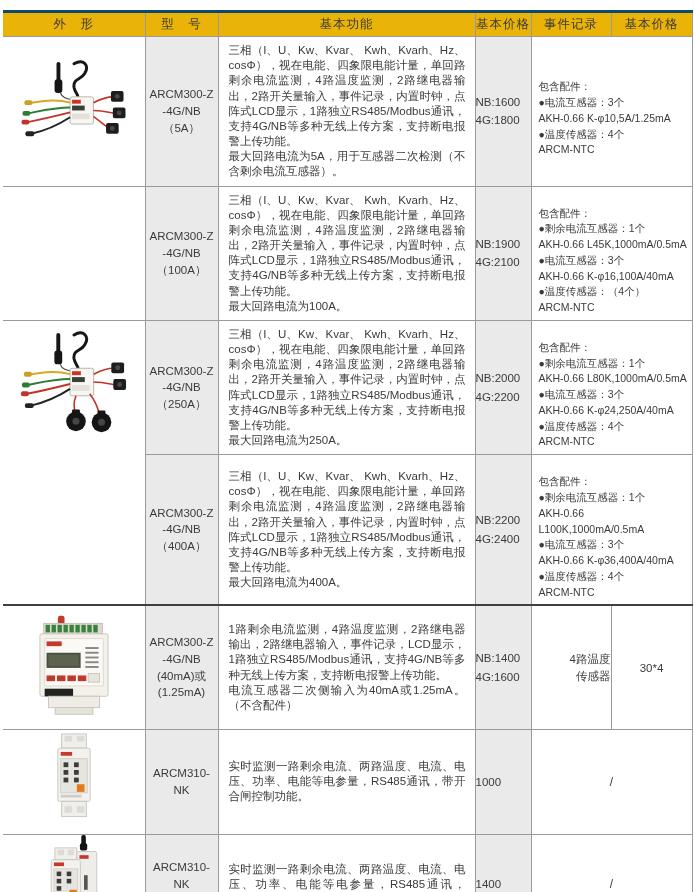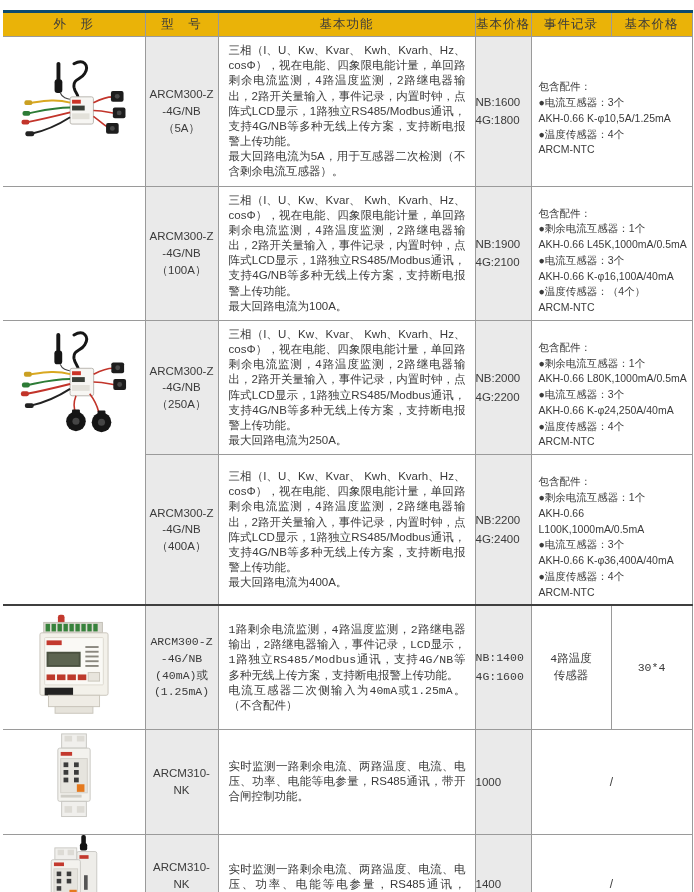--- a/index.html
+++ b/index.html
@@ -28,41 +28,41 @@
     background:#eab308;
   }
   .gray{background:#eaeaea;margin-left:21px;}
   .c1{border-left:0 !important;}
   tr.hd{height:25px;}
   tr.r1{height:128px;}
   tr.r2{height:125px;}
   tr.r3{height:120px;}
   tr.r4{height:118px;}
   tr.r5{height:124px;}
-  tr.r5 td{border-top:2px solid #3f3f3f;font-family:Liberation Mono, monospace;}
+  tr.r5 td{border-top:2px solid #3f3f3f;}
   tr.r6{height:105px;}
   tr.r7{height:92px;}
   tr.r7 td{border-bottom:3px solid #3f3f3f;}
   .pre{white-space:pre-line;}
   td.model{
     text-align:center;font-size:11.5px;line-height:1.45;
   }
   td.func{
     font-size:11.5px;line-height:1.32;text-align:justify;
     padding:6px 9px 6px 10px;
     margin-top:8px;
   }
   td.price{
     font-size:11.5px;line-height:1.6;
   }
   td.opt{
     font-size:10.5px;line-height:1.5;
     padding:19px 2px 4px 7px;
   }
-  td.opt-c{text-align:center;font-size:11.5px;line-height:1.4;}
+  td.opt-c{text-align:right;font-size:11.5px;line-height:1.4;}
   td.modp{text-align:center;font-size:11.5px;margin-top:22px;}
   td.slash{text-align:center;font-size:12px;}
   td.imgc{text-align:center;vertical-align:middle;}
   td.imgc-top{vertical-align:top;padding-top:8px;text-align:center;}
   .img-wrap{display:inline-block;}
 </style>
 </head>
 <body>
 
 <table class="spec">

